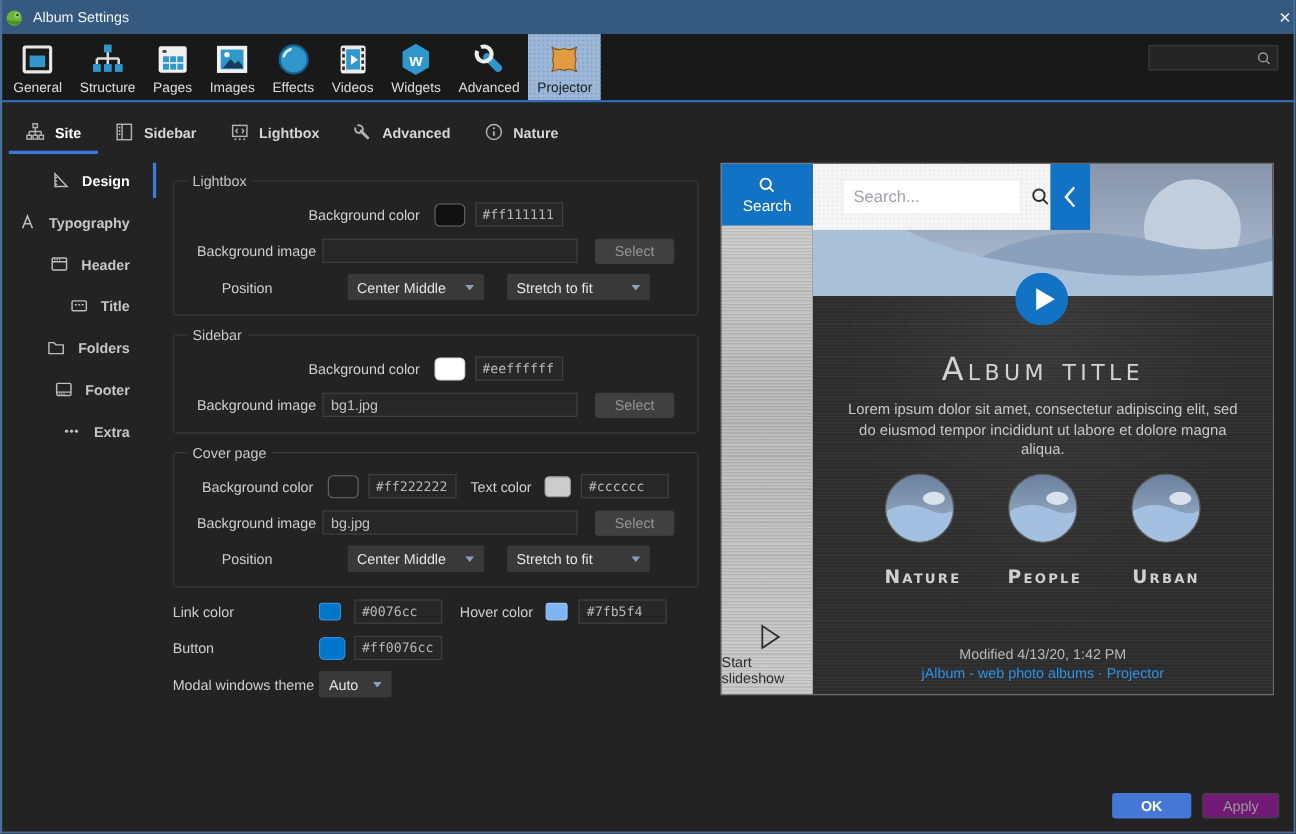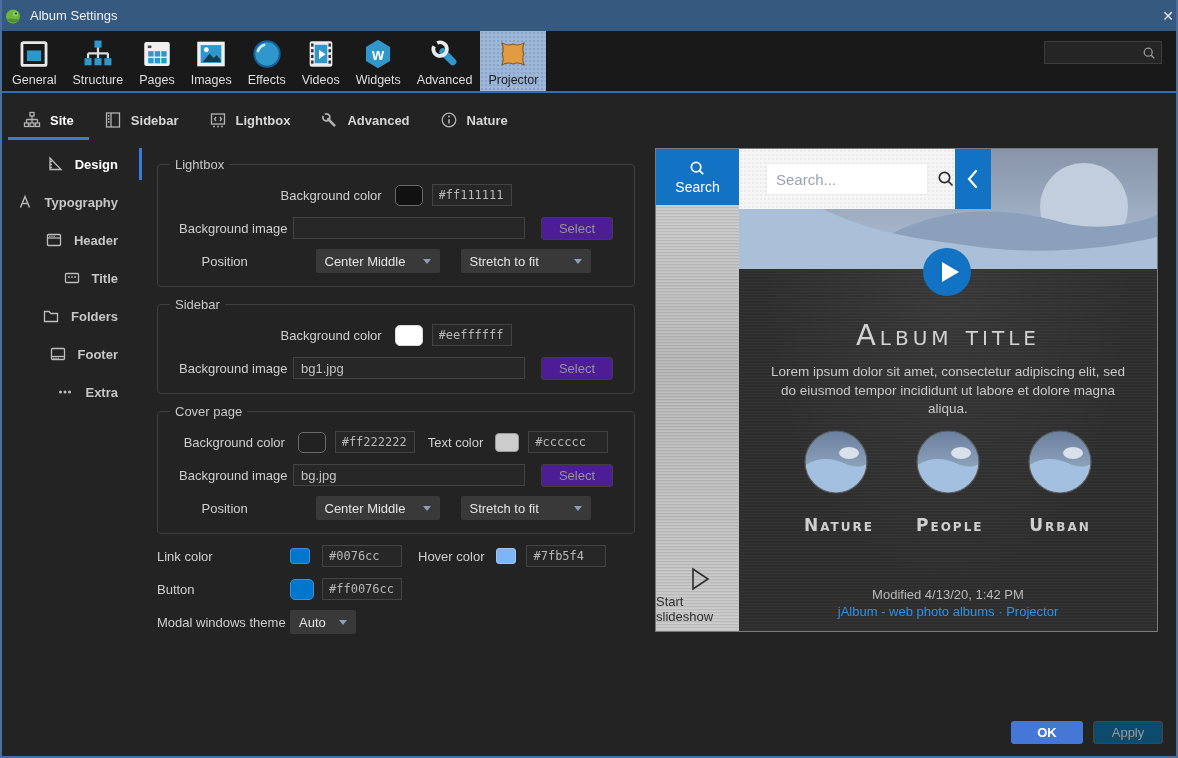--- a/index.html
+++ b/index.html
@@ -46,21 +46,21 @@
   .frow{display:flex;align-items:center;margin-top:9px;height:24px;justify-content:center;}
   .flabel{width:114px;font-size:13px;color:#cfcfcf;flex:none;}
   .swatch{width:28px;height:21px;border-radius:5px;border:1px solid #5c5c5c;margin-right:9px;flex:none;}
   .swatch.small{width:20px;height:16px;border-radius:3px;margin-right:12px;}
   .swatch.med{width:24px;height:19px;border-radius:4px;}
   .swatch.btn{width:24px;height:21px;border-radius:5px;margin-right:8px;}
   .hexin{width:80px;height:22px;background:#272727;border:1px solid #434343;color:#b8b8b8;
     font-family:"DejaVu Sans Mono",monospace;font-size:12px;padding:0 6px;outline:none;}
   .textin{width:232px;height:22px;background:#272727;border:1px solid #434343;color:#c2c2c2;
     font-family:"Liberation Sans",sans-serif;font-size:13px;padding:0 7px;outline:none;}
-  .selbtn{margin-left:16px;width:72px;height:23px;background:#4c1d95;border:1px solid #404040;border-radius:3px;
+  .selbtn{margin-left:16px;width:72px;height:23px;background:#404040;border:1px solid #404040;border-radius:3px;
     color:#949494;font-size:13px;font-family:"Liberation Sans",sans-serif;cursor:default;}
   .dd{height:24px;background:#393939;border-radius:2px;display:flex;align-items:center;justify-content:space-between;
     padding:0 9px;color:#e4e4e4;font-size:13px;cursor:default;}
   .dd .arr{width:0;height:0;border:4px solid transparent;border-top:5px solid #8aa0b8;margin-top:5px;margin-left:10px;}
   .dd.w1{width:124px;margin-right:21px;}
   .dd.w2{width:130px;}
   .dd.w3{width:66px;}
   .inlbl{font-size:13px;color:#cfcfcf;margin:0 12px 0 13px;}
   .lrow{display:flex;align-items:center;height:24px;margin:9px 0 0 0;}
   .llabel{width:133px;font-size:13px;color:#cfcfcf;flex:none;}
@@ -97,21 +97,21 @@
   .pv-thumb{width:64px;text-align:center;cursor:pointer;}
   .pv-thumb .thlabel{display:block;margin-top:21px;color:#cfcfcf;font-size:17px;letter-spacing:2px;
     font-family:"DejaVu Sans",sans-serif;white-space:nowrap;}
   .pv-footer{position:absolute;top:438px;left:0;width:100%;text-align:center;}
   .pv-mod{color:#b9b9b9;font-size:13px;}
   .pv-links{margin-top:2px;font-size:13px;color:#2a93e8;}
   .pv-links a{color:#2a93e8;text-decoration:none;cursor:pointer;}
   
   .btn-ok{position:absolute;left:1011px;top:721px;width:72px;height:23px;background:#4577d7;border:none;border-radius:3px;
     color:#fff;font-size:13px;font-weight:bold;font-family:"Liberation Sans",sans-serif;cursor:pointer;}
-  .btn-apply{position:absolute;left:1093px;top:721px;width:70px;height:23px;background:#0c4a6e;border:1px solid #444;border-radius:3px;
+  .btn-apply{position:absolute;left:1093px;top:721px;width:70px;height:23px;background:#701a75;border:1px solid #444;border-radius:3px;
     color:#9b9b9b;font-size:13px;font-family:"Liberation Sans",sans-serif;cursor:pointer;}
   svg{display:block;}
 </style>
 </head>
 <body>
 
 <div class="window">
 
   <div class="titlebar">
     <span class="tb-icon">

